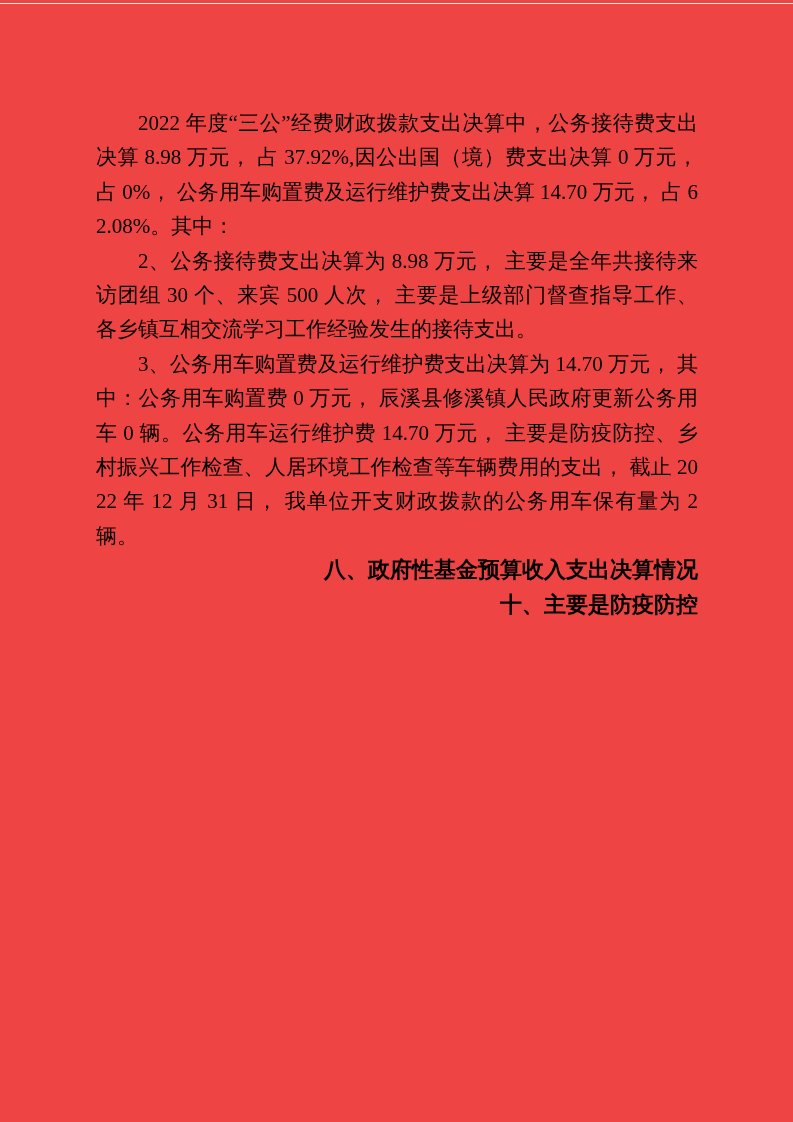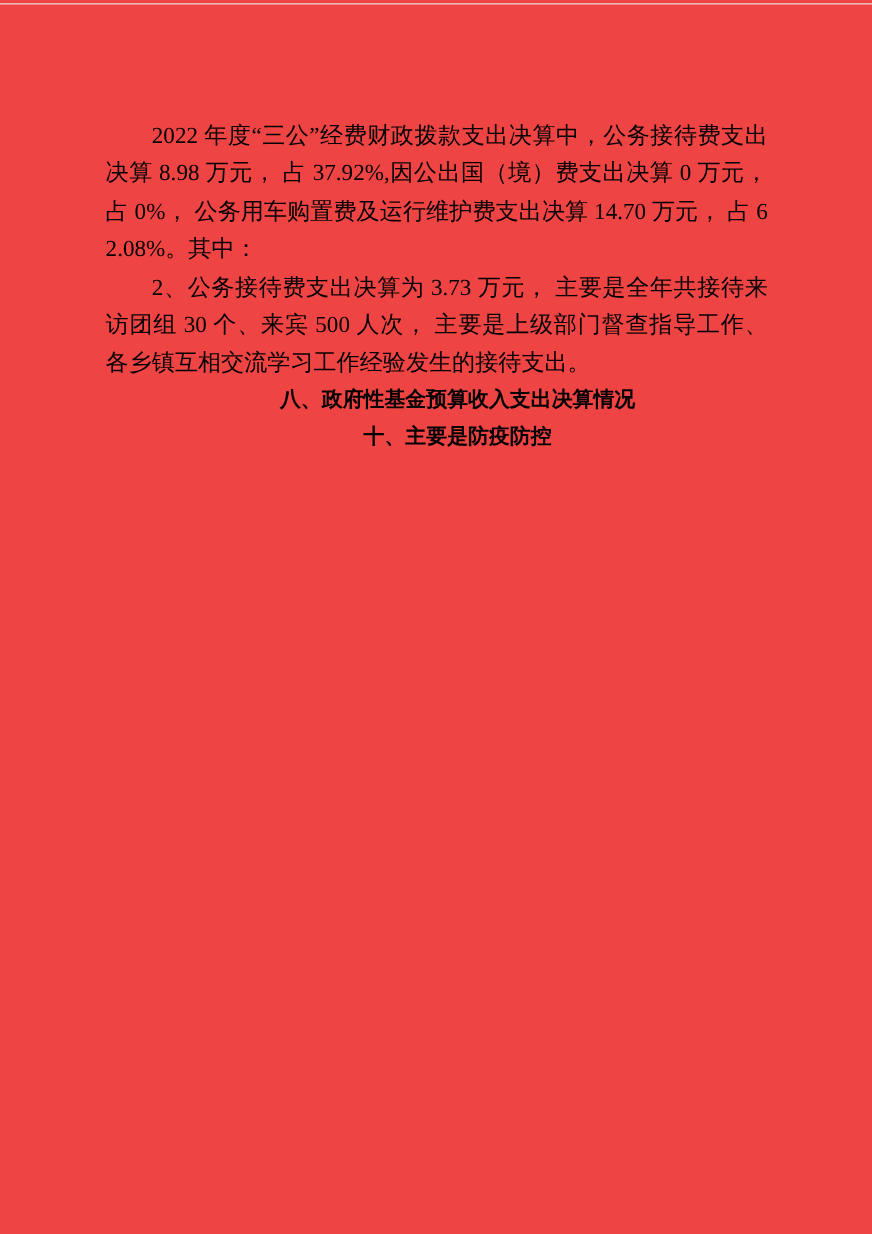--- a/index.html
+++ b/index.html
@@ -36,31 +36,32 @@
     line-height: 34.4px;
     text-align: justify;
     text-indent: 2em;
     letter-spacing: 0;
     word-break: break-all;
   }
   p.heading {
     margin: 0;
     font-family: "Liberation Sans", "DejaVu Sans", sans-serif;
     font-weight: bold;
-    font-size: 19px;
+    font-size: 22px;
     line-height: 34.4px;
-    text-align: center;
+    text-align: right;
     text-indent: 2em;
     word-break: break-all;
   }
 </style>
 </head>
 <body>
 
 <div class="page">
   <div class="top-edge"></div>
   <div class="content">
     <p class="para">2022 年度“三公”经费财政拨款支出决算中，公务接待费支出决算 8.98 万元， 占 37.92%,因公出国（境）费支出决算 0 万元， 占 0%， 公务用车购置费及运行维护费支出决算 14.70 万元， 占 62.08%。其中：</p>
-    <p class="para">2、公务接待费支出决算为 3.73 万元， 主要是全年共接待来访团组 30 个、来宾 500 人次， 主要是上级部门督查指导工作、各乡镇互相交流学习工作经验发生的接待支出。</p>
+    <p class="para">2、公务接待费支出决算为 8.98 万元， 主要是全年共接待来访团组 30 个、来宾 500 人次， 主要是上级部门督查指导工作、各乡镇互相交流学习工作经验发生的接待支出。</p>
+    <p class="para">3、公务用车购置费及运行维护费支出决算为 14.70 万元， 其中：公务用车购置费 0 万元， 辰溪县修溪镇人民政府更新公务用车 0 辆。公务用车运行维护费 14.70 万元， 主要是防疫防控、乡村振兴工作检查、人居环境工作检查等车辆费用的支出， 截止 2022 年 12 月 31 日， 我单位开支财政拨款的公务用车保有量为 2 辆。</p>
     <p class="heading">八、政府性基金预算收入支出决算情况</p>
     <p class="heading">十、主要是防疫防控</p>
   </div>
 </div>
 
 </body></html>

